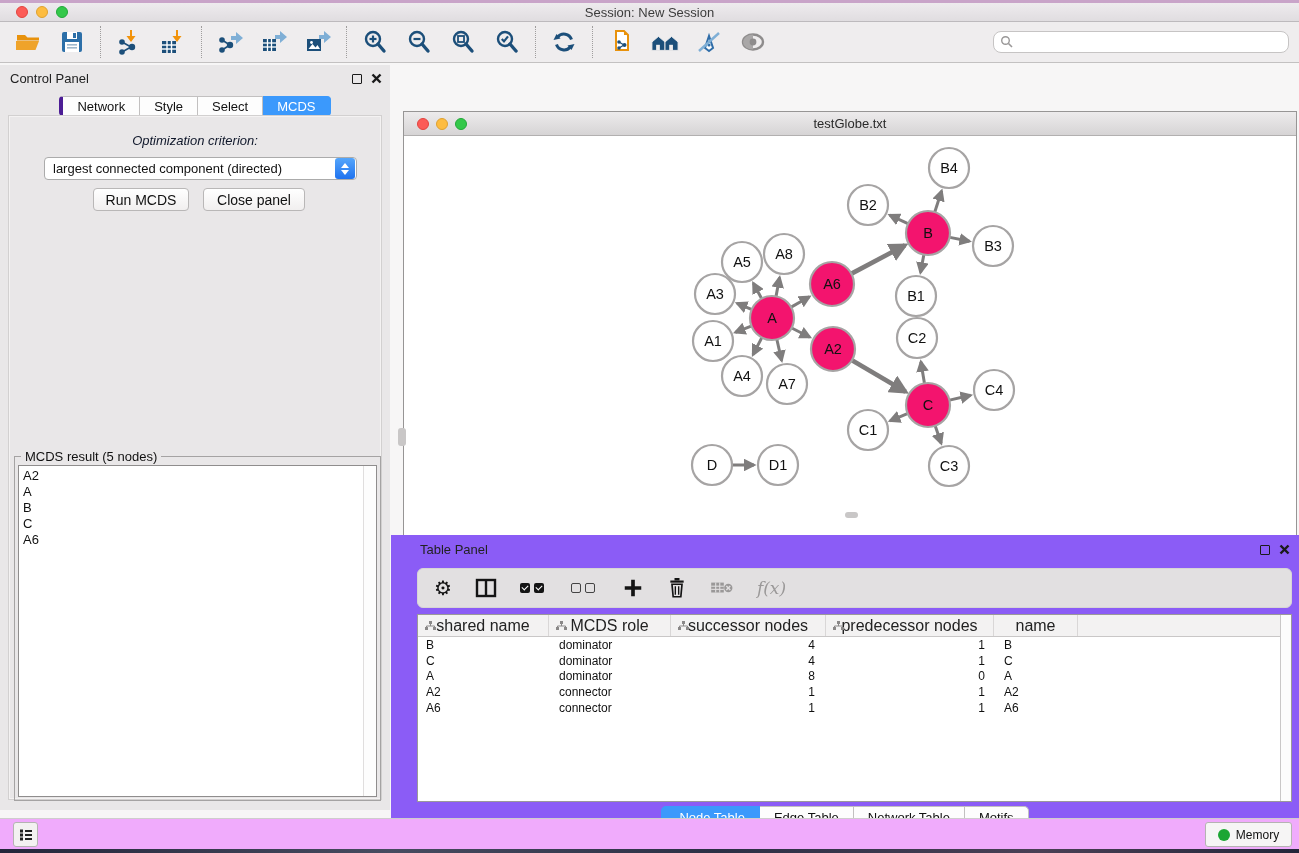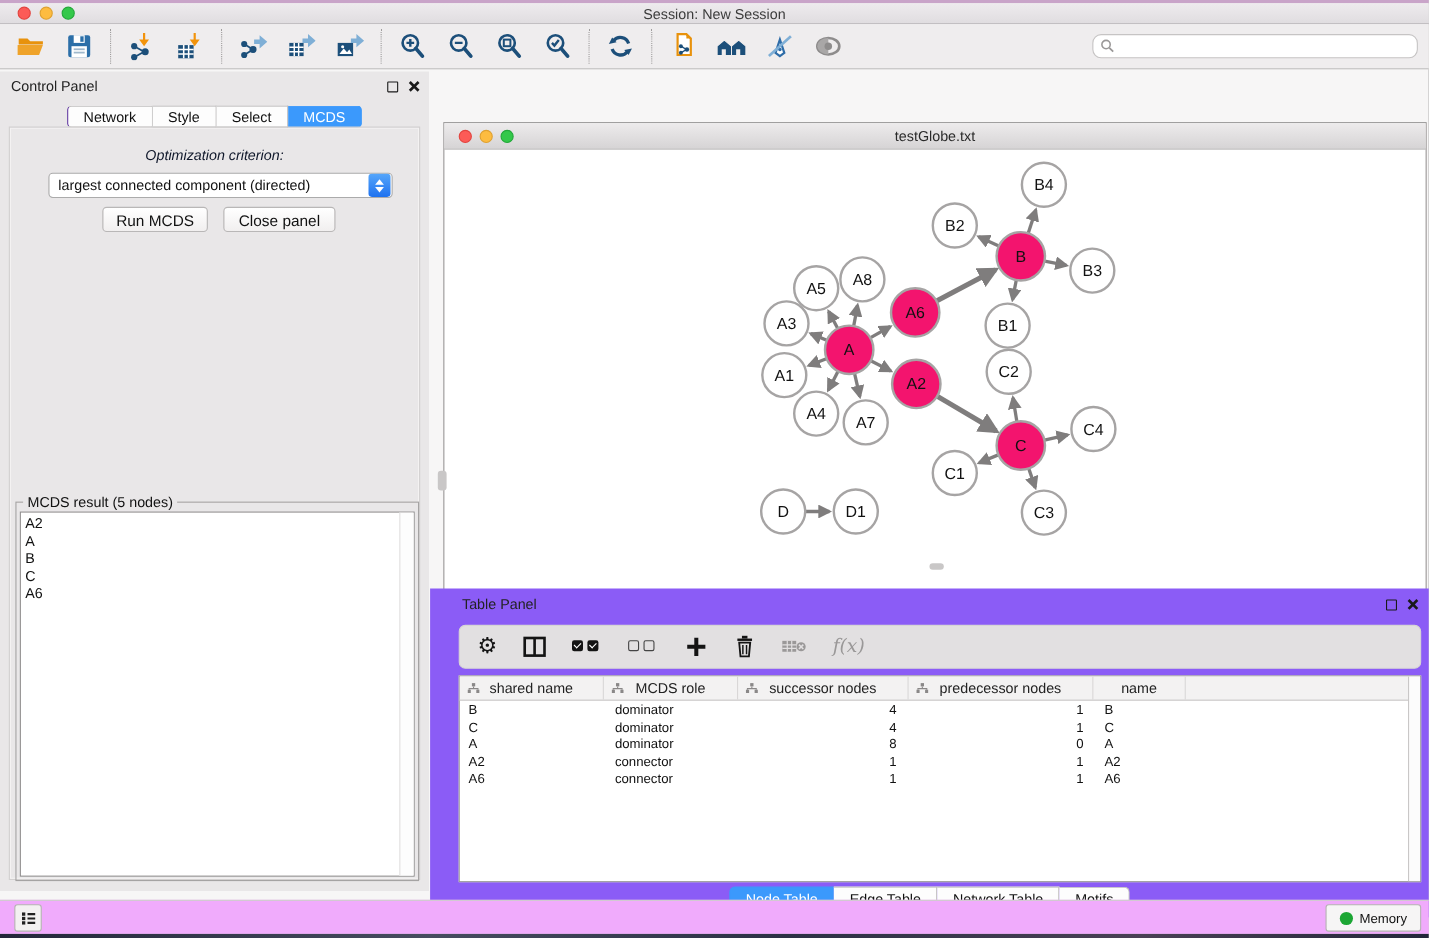--- a/index.html
+++ b/index.html
@@ -30,21 +30,21 @@
   .search-icon{position:absolute;left:7px;top:4px;}
 
   
   .control-panel{position:absolute;left:0;top:65px;width:390px;height:745px;background:#e9e7e8;}
   .panel-head{position:absolute;top:6px;left:10px;font-size:13px;color:#222;}
   .panel-icons{position:absolute;top:8px;right:8px;display:flex;gap:9px;align-items:center;}
   .float-ico{width:10px;height:10px;border:1.6px solid #1a1a1a;border-radius:1px;}
   .tabs-row{position:absolute;top:31px;left:0;right:0;display:flex;justify-content:center;}
   .seg{height:20px;border:1px solid #c2c0c0;border-left:none;background:#fdfdfd;font-size:13px;
        display:flex;align-items:center;justify-content:center;padding:0 14px;color:#111;}
-  .seg:first-child{border-left:1px solid #4c1d95;border-radius:4px 0 0 4px;}
+  .seg:first-child{border-left:4px solid #4c1d95;border-radius:4px 0 0 4px;}
   .seg:last-child{border-radius:0 4px 4px 0;}
   .seg.active{background:#3b99fc;border-color:#3b99fc;color:#fff;}
   .cp-body{position:absolute;top:50px;left:8px;right:8px;bottom:10px;border:1px solid #d2d0d0;
            box-shadow:inset 0 0 0 1px #f4f2f2;}
   .opt-label{position:absolute;top:17px;left:0;right:0;text-align:center;font-size:13px;color:#0f172a;font-style:italic;}
   .dropdown{position:absolute;top:41px;left:35px;width:313px;height:23px;background:#fff;
             border:1px solid #ababab;border-radius:4px;display:flex;align-items:center;}
   .dd-text{flex:1;font-size:13px;padding-left:8px;color:#111;white-space:nowrap;overflow:hidden;}
   .dd-step{width:20px;height:21px;border-radius:3px;margin-right:1px;
            background:linear-gradient(#55a6fb,#1f72ef);display:flex;flex-direction:column;
@@ -85,21 +85,21 @@
   .cbx{display:inline-block;width:10px;height:10px;border-radius:2px;margin-right:4px;}
   .cbx.on{background:#141414;position:relative;}
   .cbx.on::after{content:"";position:absolute;left:2px;top:2px;width:5px;height:3px;
                  border-left:1.6px solid #fff;border-bottom:1.6px solid #fff;transform:rotate(-45deg);}
   .cbx.off{border:1.6px solid #444;background:transparent;}
   .fx-label{font-family:"DejaVu Serif",serif;font-style:italic;font-size:17px;color:#9a9898;}
   .tp-table{position:absolute;top:79px;left:26px;right:7px;height:188px;background:#fff;border:1px solid #9b9999;}
   .vtrack{position:absolute;top:0;bottom:0;right:0;width:11px;border-left:1px solid #c9c7c7;background:#fcfcfc;}
   .thead{display:flex;height:22px;background:#f3f2f2;border-bottom:1px solid #c9c7c7;margin-right:11px;}
   .th{position:relative;display:flex;align-items:center;justify-content:center;
-      font-size:13px;color:#222;border-right:1px solid #d9d7d7;}
+      font-size:16px;color:#222;border-right:1px solid #d9d7d7;}
   .th .colicon{position:absolute;left:7px;top:6px;}
   .c1{width:131px;} .c2{width:122px;} .c3{width:155px;} .c4{width:168px;} .c5{width:84px;}
   .tbody{margin-right:11px;}
   .trow{display:flex;height:15.7px;align-items:center;font-size:12px;color:#111;}
   .td{overflow:hidden;white-space:nowrap;}
   .td.c1{padding-left:8px;} .td.c2{padding-left:10px;}
   .td.c3{text-align:right;padding-right:11px;} .td.c4{text-align:right;padding-right:9px;}
   .td.c5{padding-left:10px;}
   .tp-tabs{position:absolute;top:271px;left:0;right:0;display:flex;justify-content:center;}
   .tp-tabs .seg{height:22px;font-size:13px;}

